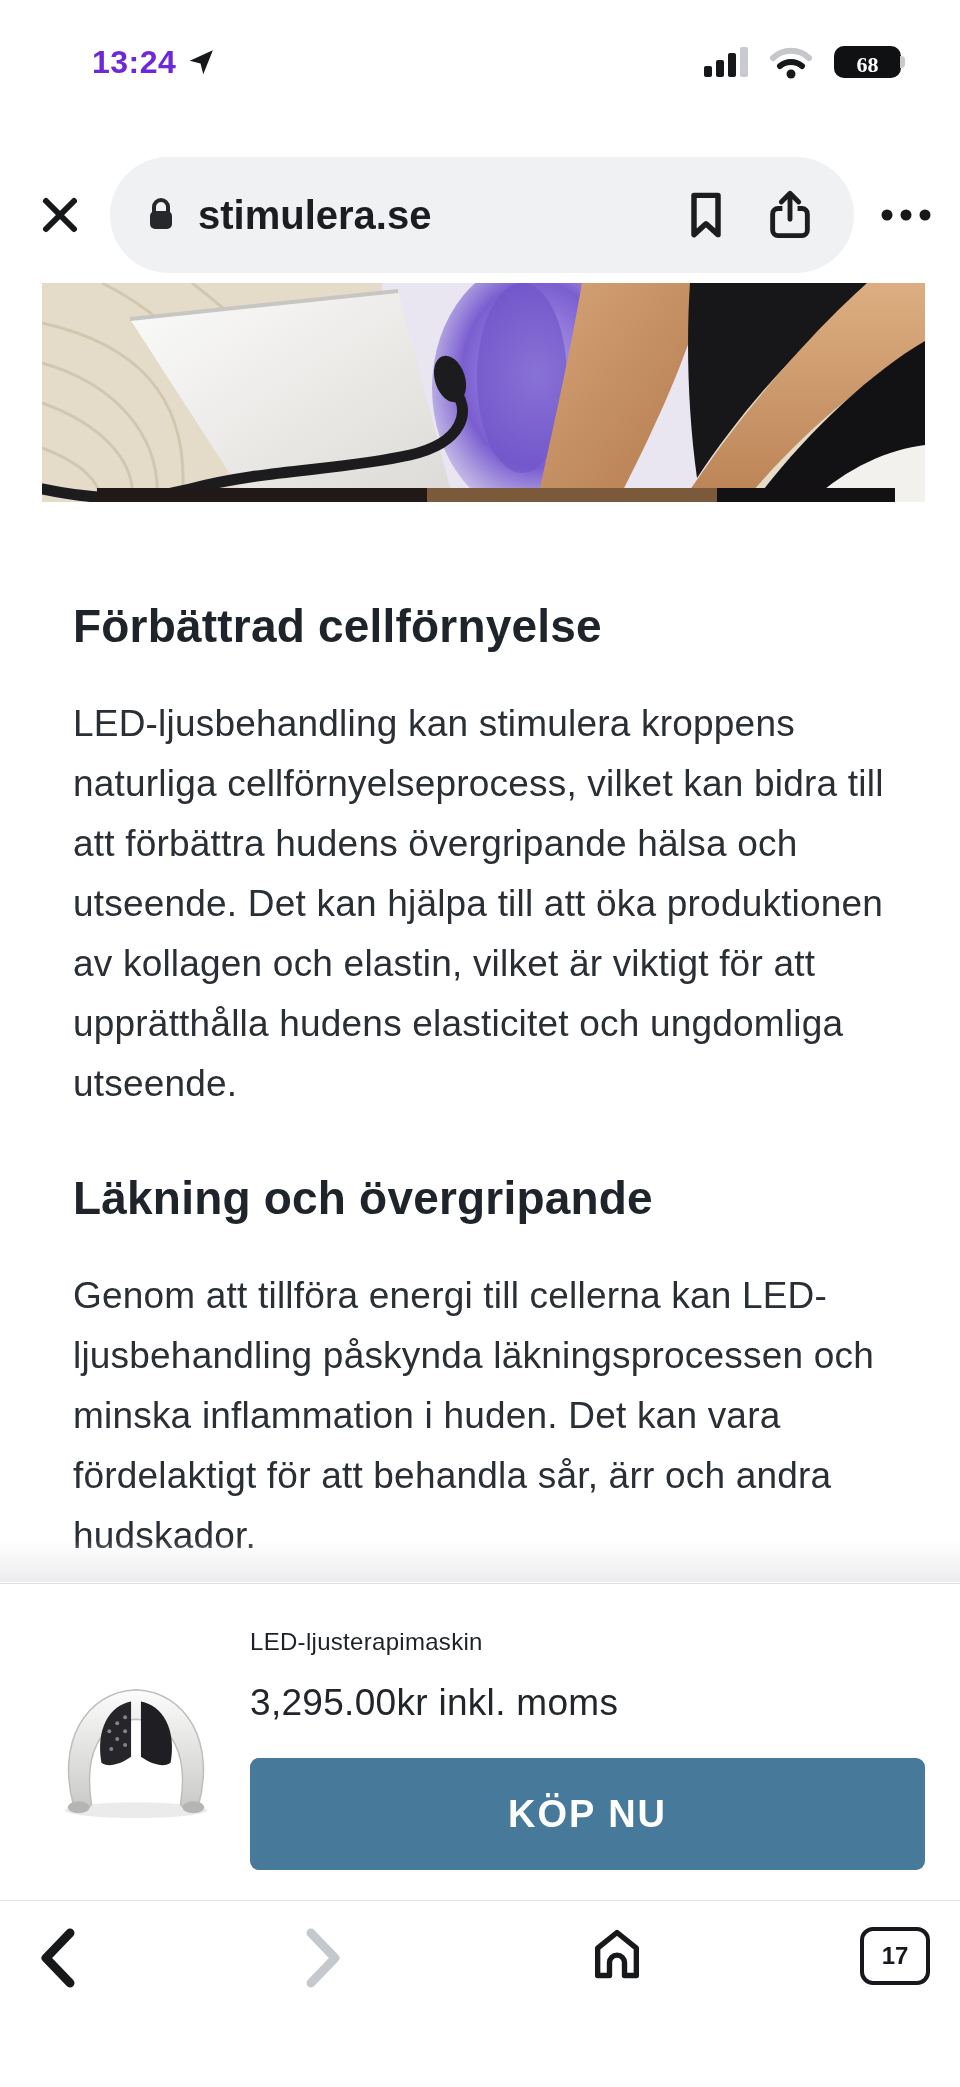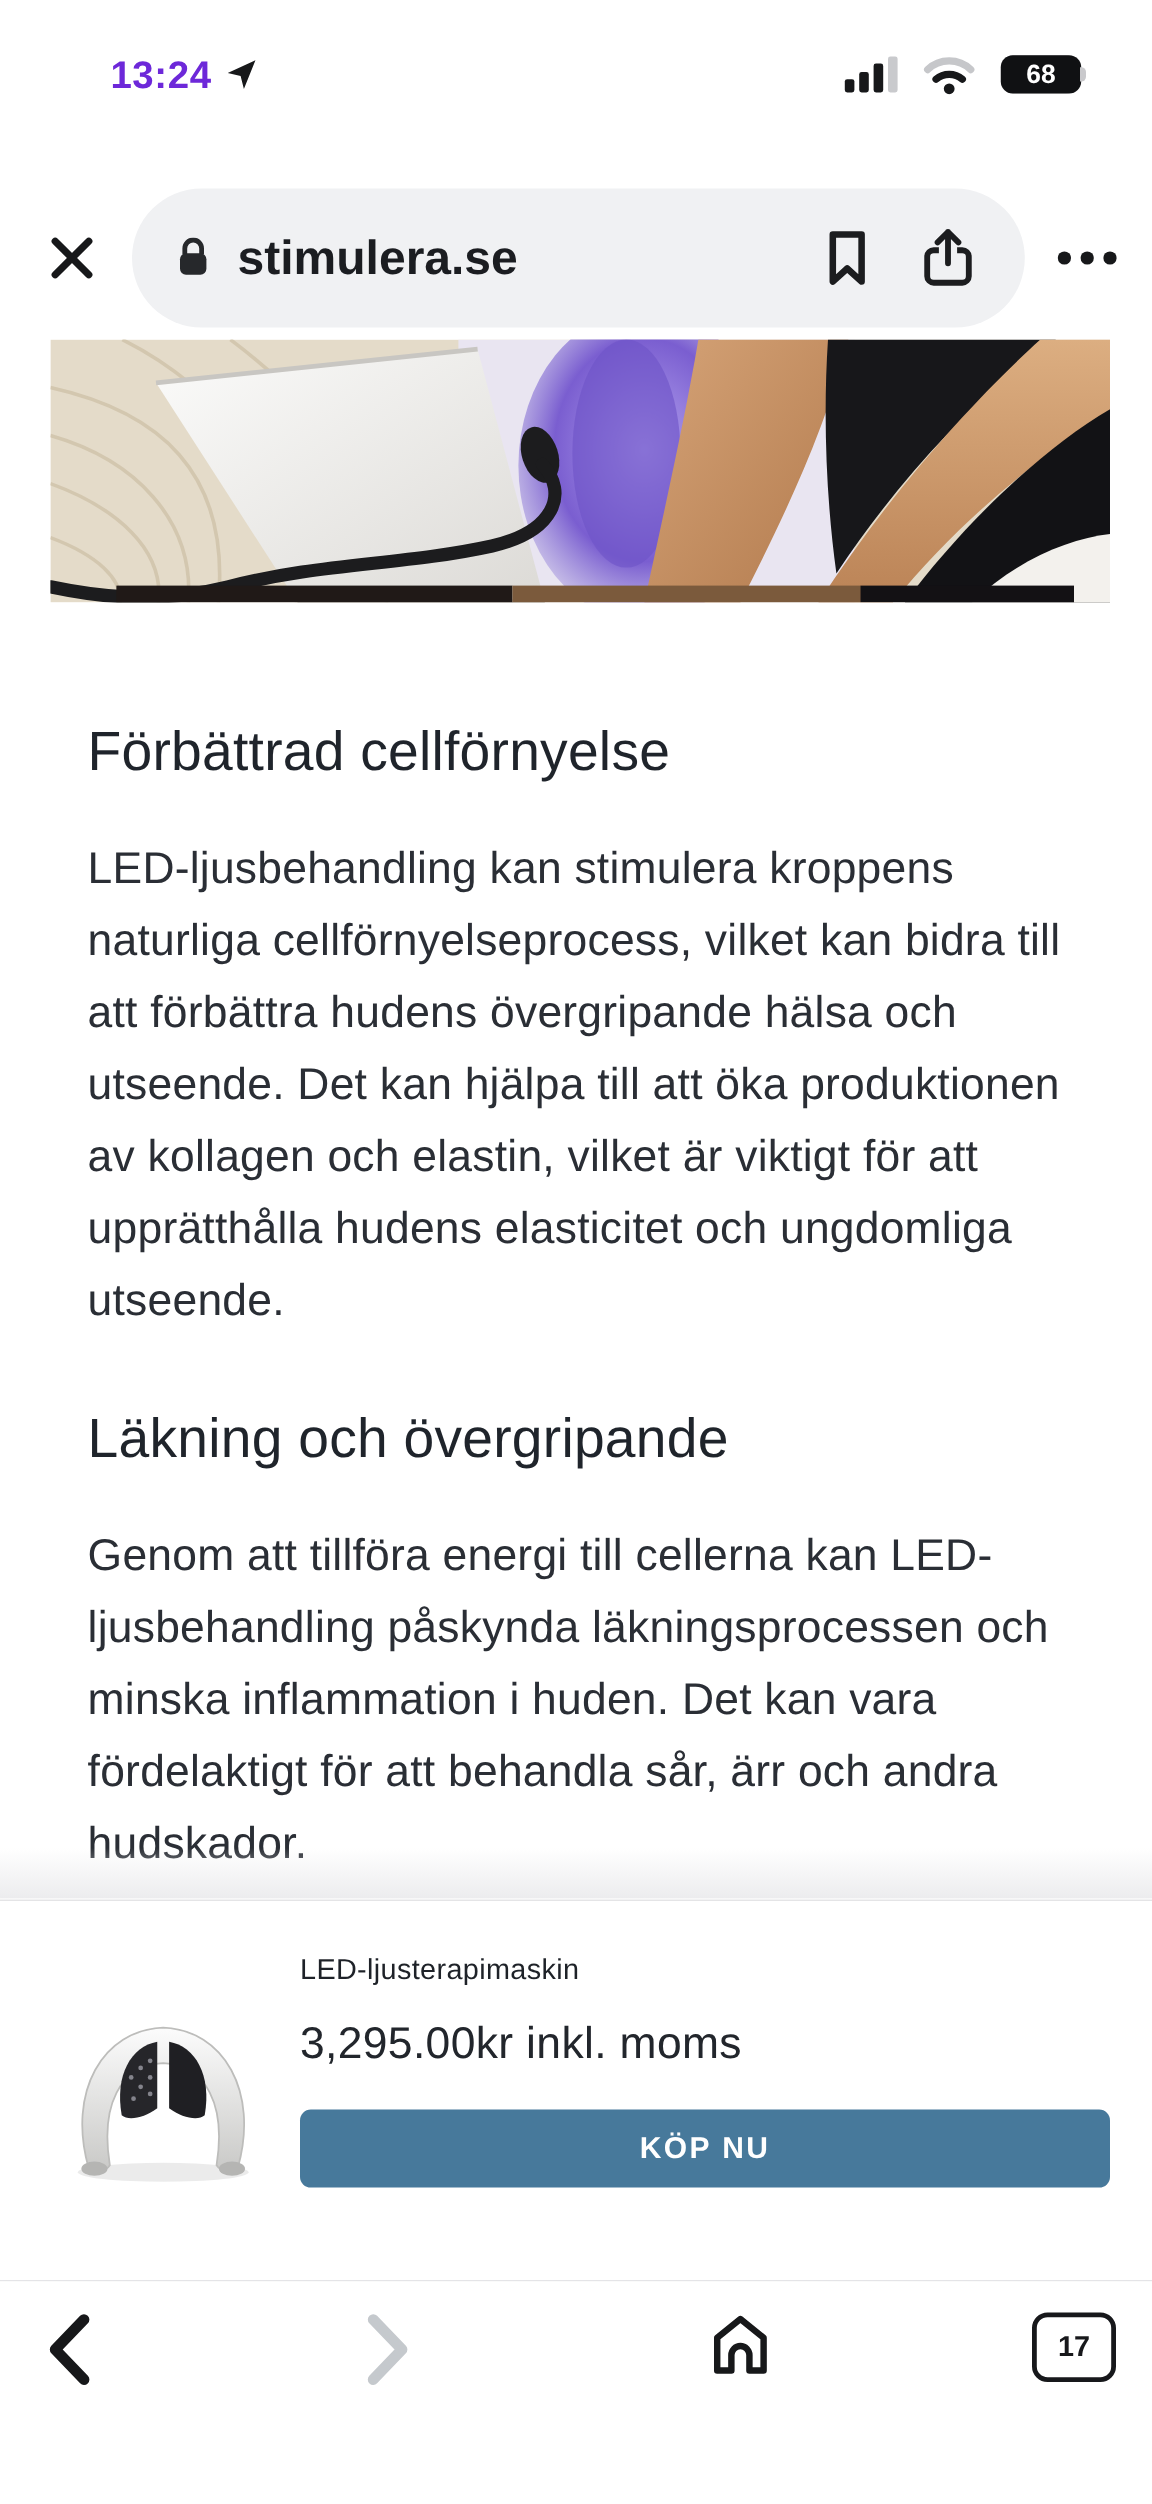--- a/index.html
+++ b/index.html
@@ -12,52 +12,52 @@
     display:flex;justify-content:space-between;align-items:center;padding:0 62px 0 92px;}
   .status-left{display:flex;align-items:center;gap:10px;}
   .status-time{font-size:32px;font-weight:700;letter-spacing:.5px;color:#6d28d9;}
   .status-right{display:flex;align-items:center;gap:20px;}
   .sig{display:flex;align-items:flex-end;gap:4px;height:30px;}
   .sig i{display:block;width:8px;border-radius:2px;background:#17181a;}
   .sig i:nth-child(1){height:11px}.sig i:nth-child(2){height:17px}
   .sig i:nth-child(3){height:24px}.sig i:nth-child(4){height:30px;background:#c9cacd}
   .battery{position:relative;width:64px;height:32px;background:#c9c9cc;border-radius:10px;}
   .battery .fill{position:absolute;left:0;top:0;bottom:0;width:67px;background:#101113;border-radius:10px;
-    display:flex;align-items:center;justify-content:center;}
+    display:flex;align-items:flex-end;justify-content:center;font-family:Liberation Serif, serif;}
   .battery .fill span{color:#fff;font-size:22px;font-weight:700;}
   .battery .nub{position:absolute;right:-7px;top:10px;width:5px;height:12px;background:#c9c9cc;border-radius:0 4px 4px 0;}
   
   .browser-bar{position:absolute;top:150px;left:0;right:0;height:130px;
     display:flex;align-items:center;padding:0 26px 0 34px;box-sizing:border-box;}
   .icon-btn{background:none;border:none;padding:0;display:flex;align-items:center;justify-content:center;cursor:pointer;}
   .url-pill{flex:1;height:116px;margin:0 24px;background:#f0f1f3;border-radius:58px;
     display:flex;align-items:center;padding:0 38px;box-sizing:border-box;}
   .url-text{font-size:40px;font-weight:600;color:#1b1d21;margin-left:24px;}
   .pill-actions{margin-left:auto;display:flex;align-items:center;gap:42px;padding-right:4px;}
   
   .hero{position:absolute;top:283px;left:42px;width:883px;height:219px;margin:0;}
   .hero svg{display:block;width:100%;height:100%;}
   
   .article{position:absolute;top:502px;left:0;right:0;}
-  .article h2{margin:0 0 0 73px;font-size:46px;line-height:56px;font-weight:400;color:#1f242b;letter-spacing:.2px;}
+  .article h2{margin:0 0 0 73px;font-size:46px;line-height:56px;font-weight:700;color:#1f242b;letter-spacing:.2px;}
   .article h2.first{margin-top:96px;}
   .article h2.later{margin-top:56px;}
   .article p{margin:40px 70px 0 73px;max-width:812px;font-size:37px;line-height:60px;color:#2a2e35;letter-spacing:.2px;}
   
   .fade{position:absolute;top:1540px;left:0;right:0;height:42px;
     background:linear-gradient(to bottom, rgba(240,240,241,0), #ececee);}
   .product-bar{position:absolute;top:1583px;left:0;right:0;height:316px;background:#fff;
     border-top:1px solid #dedee0;}
   .product-thumb{position:absolute;left:52px;top:70px;width:168px;height:180px;}
   .product-thumb svg{width:100%;height:100%;display:block;}
   .product-info{position:absolute;left:250px;top:44px;right:35px;display:flex;flex-direction:column;}
   .product-title{font-size:24px;color:#1e2228;letter-spacing:.3px;}
   .product-price{font-size:37px;color:#22262c;margin-top:26px;letter-spacing:.3px;}
-  .buy-btn{margin-top:34px;height:65px;border:none;border-radius:9px;background:#47799b;
-    color:#ffffff;font-family:"Liberation Sans",sans-serif;font-size:25px;font-weight:700;letter-spacing:2px;cursor:pointer;}
+  .buy-btn{margin-top:34px;height:112px;border:none;border-radius:9px;background:#47799b;
+    color:#ffffff;font-family:"Liberation Sans",sans-serif;font-size:38px;font-weight:700;letter-spacing:2px;cursor:pointer;}
   
   .bottom-nav{position:absolute;top:1900px;left:0;right:0;bottom:0;background:#fff;border-top:1px solid #e4e4e7;}
   .nav-btn{position:absolute;background:none;border:none;padding:0;cursor:pointer;}
   .nav-back{left:36px;top:26px;}
   .nav-fwd{left:303px;top:26px;}
   .nav-home{left:588px;top:24px;}
   .nav-tabs{left:860px;top:26px;width:70px;height:58px;border:4px solid #17181b;border-radius:13px;
     display:flex;align-items:center;justify-content:center;background:#fff;box-sizing:border-box;}
   .nav-tabs span{font-size:24px;font-weight:700;color:#17181b;}
 </style>

